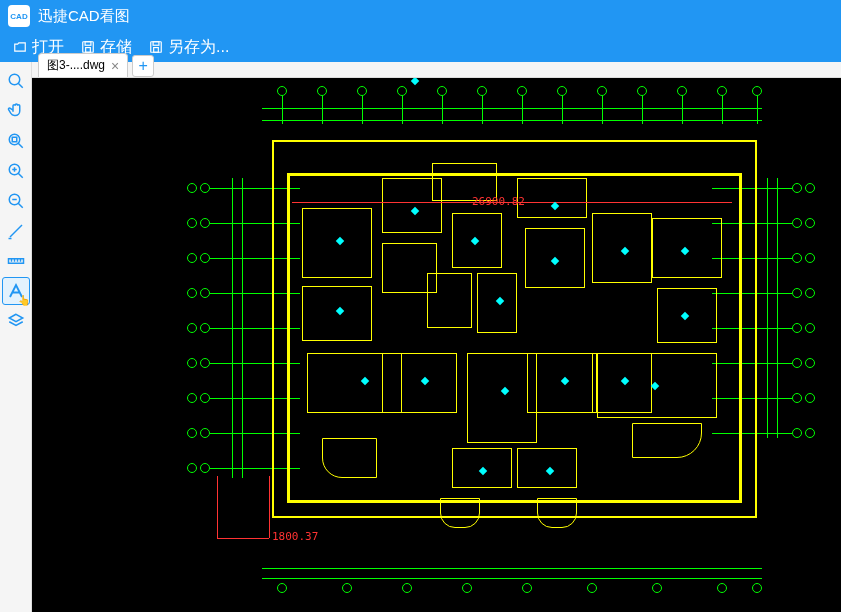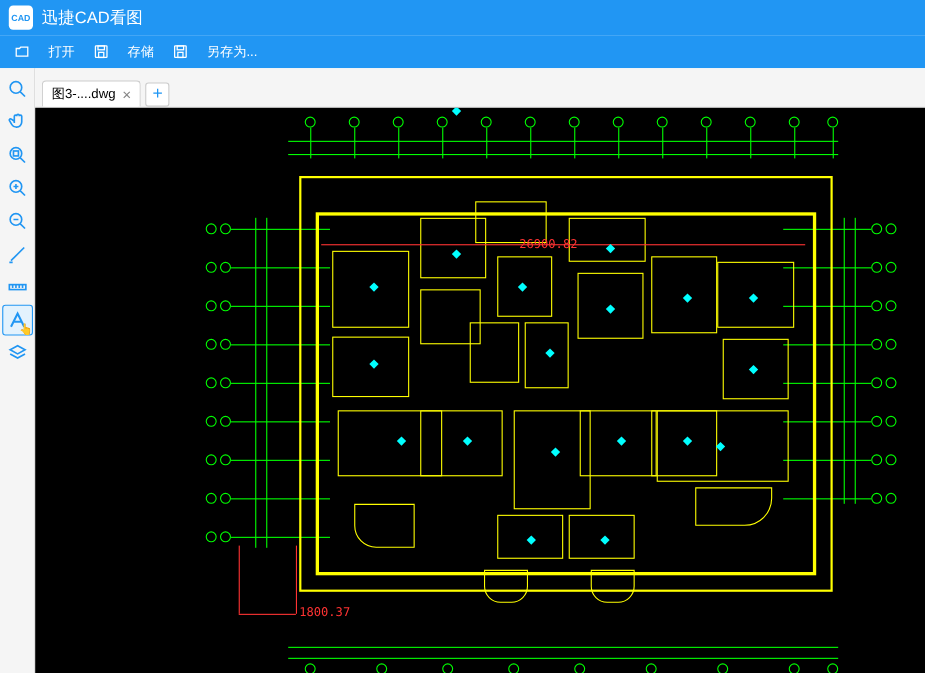--- a/index.html
+++ b/index.html
@@ -2,33 +2,33 @@
 <html><head>
 <meta charset="utf-8">
 <style>
 * { margin: 0; padding: 0; box-sizing: border-box; }
 body { font-family: "Microsoft YaHei", sans-serif; width: 841px; height: 612px; overflow: hidden; background: #fff; }
 
 .title-bar { background: #2196F3; color: #fff; height: 32px; display: flex; align-items: center; padding: 0 8px; font-size: 15px; }
 .app-logo { width: 22px; height: 22px; border-radius: 4px; background: #fff; display: flex; align-items: center; justify-content: center; margin-right: 8px; color: #2196F3; font-size: 8px; font-weight: bold; }
 
 .menu-bar { background: #2196F3; height: 30px; display: flex; align-items: center; padding: 0 4px; }
-.menu-item { display: flex; align-items: center; color: #fff; font-size: 12px; padding: 4px 8px; cursor: pointer; gap: 16px; }
+.menu-item { display: flex; align-items: center; color: #fff; font-size: 16px; padding: 4px 8px; cursor: pointer; gap: 4px; }
 .menu-icon { width: 16px; height: 16px; display: flex; align-items: center; justify-content: center; }
 
 .workspace { display: flex; height: calc(612px - 62px); }
 
 .toolbar { width: 32px; background: #f5f5f5; border-right: 1px solid #ddd; display: flex; flex-direction: column; padding-top: 4px; }
 .tool-btn { width: 28px; height: 28px; margin: 1px auto; display: flex; align-items: center; justify-content: center; cursor: pointer; border: 1px solid transparent; border-radius: 3px; position: relative; }
 .tool-btn.active { background: #e3f2fd; border-color: #2196F3; }
 .tool-cursor { position:absolute; bottom:-2px; right:-2px; font-size:10px; }
 
 .main-area { flex: 1; display: flex; flex-direction: column; }
 
-.tab-bar { height: 36px; background: #f5f5f5; display: flex; align-items: flex-end; padding: 0 6px; border-bottom: 1px solid #ddd; }
+.tab-bar { height: 16px; background: #f5f5f5; display: flex; align-items: flex-end; padding: 0 6px; border-bottom: 1px solid #ddd; }
 .tab { height: 24px; background: #fff; border: 1px solid #ccc; border-bottom: none; border-radius: 4px 4px 0 0; display: flex; align-items: center; padding: 0 8px; font-size: 12px; gap: 6px; cursor: pointer; }
 .tab-close { font-size: 14px; color: #888; cursor: pointer; }
 .tab-add { width: 22px; height: 22px; display: flex; align-items: center; justify-content: center; color: #2196F3; font-size: 16px; cursor: pointer; margin-left: 4px; border: 1px solid #ccc; border-radius: 3px; background: #fff; }
 
 .canvas-area { flex: 1; background: #000; position: relative; overflow: hidden; }
 .drawing { position: absolute; inset: 0; }
 
 
 .grid-line { position: absolute; background: #0f0; }
 .grid-marker { position: absolute; width: 10px; height: 10px; border: 1px solid #0f0; border-radius: 50%; }

